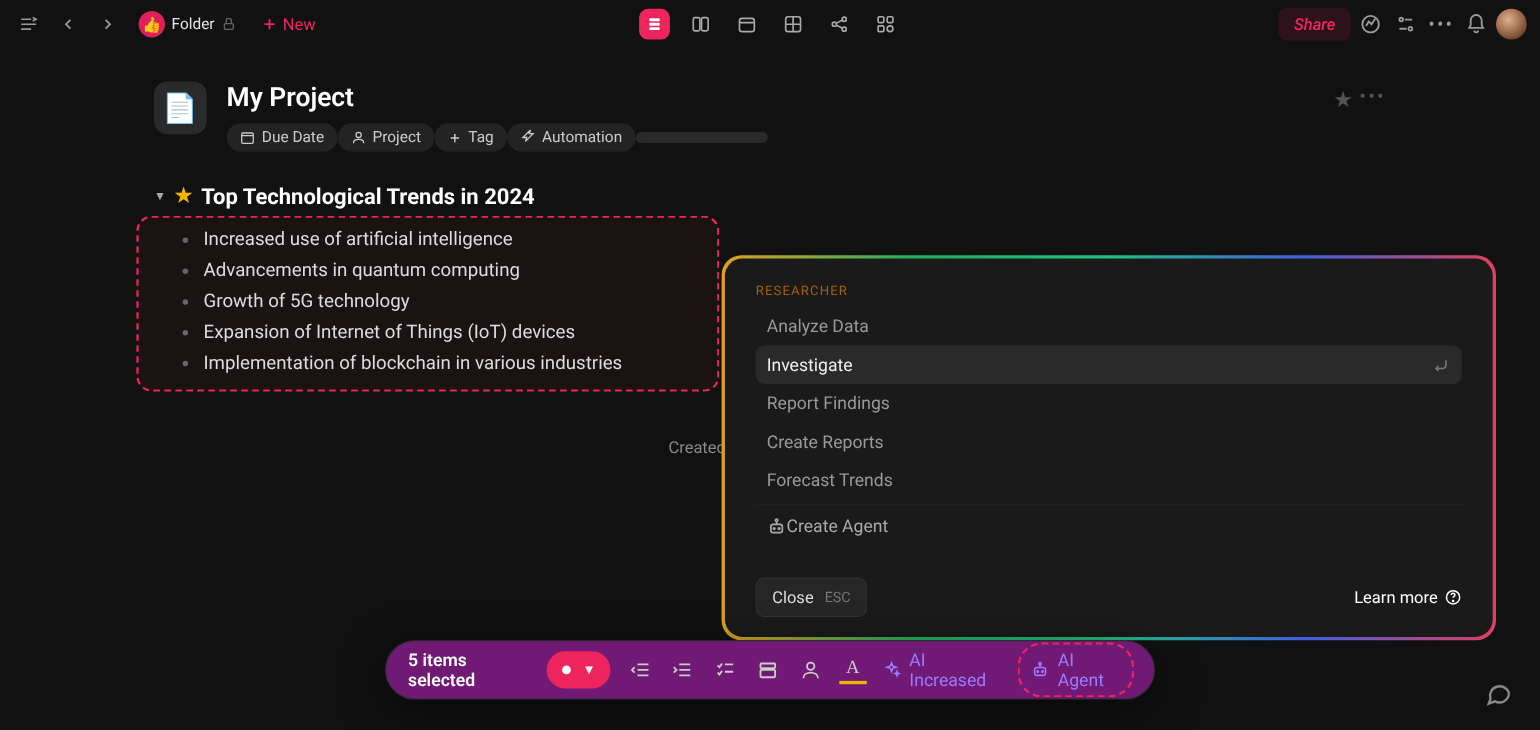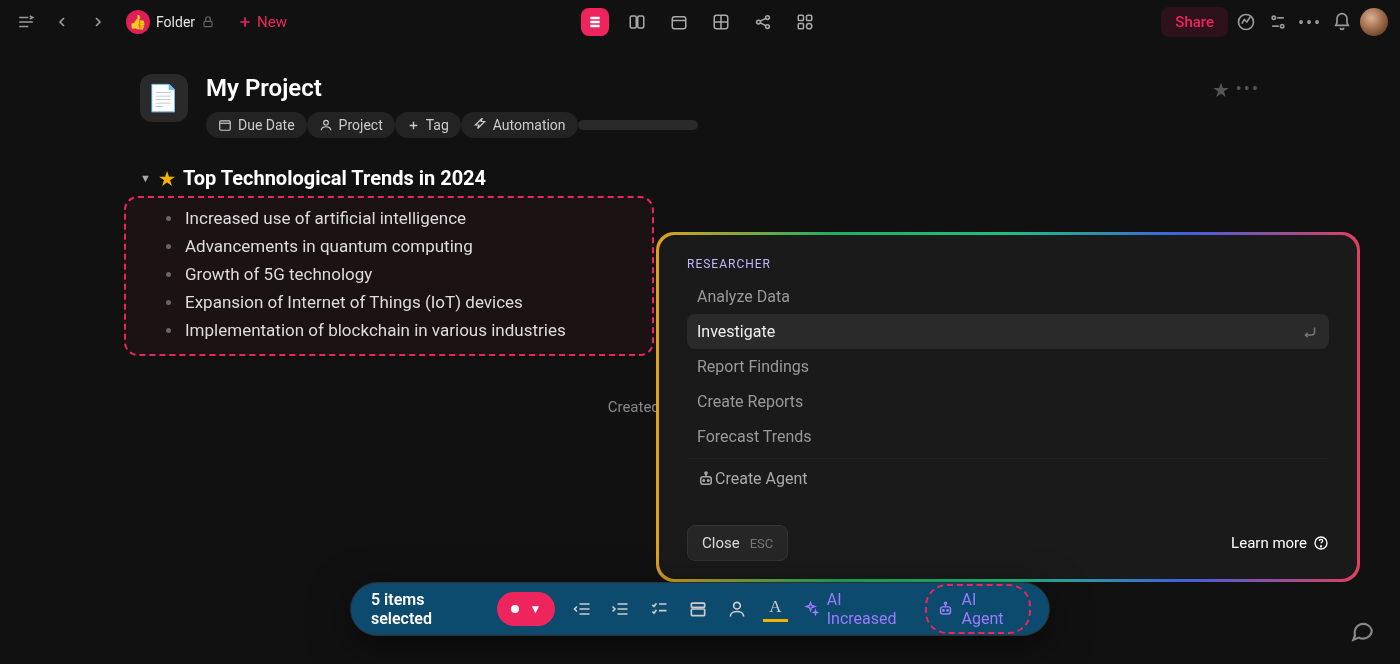--- a/index.html
+++ b/index.html
@@ -16,21 +16,21 @@
   
   .topbar {
     height: 44px;
     display: flex;
     align-items: center;
     padding: 0 12px;
     gap: 6px;
   }
   .tb-left { display:flex; align-items:center; gap:8px; }
   .tb-center { position:absolute; left:50%; transform:translateX(-50%); display:flex; align-items:center; gap:14px; }
-  .tb-right { margin-left:auto; display:flex; align-items:center; gap:4px; }
+  .tb-right { margin-left:auto; display:flex; align-items:center; gap:4px;font-style:italic; }
   .icon-btn {
     width: 28px; height: 28px;
     display:flex; align-items:center; justify-content:center;
     border-radius: 6px; color:#9a9a9a; cursor:pointer;
   }
   .folder-chip {
     display:flex; align-items:center; gap:6px;
     padding:4px 6px; border-radius:8px;
   }
   .thumbs {
@@ -107,21 +107,21 @@
     width:704px; height:350px;
     border-radius:18px;
     padding:3px;
     background: linear-gradient(90deg, #e0a020 0%, #20b060 25%, #20c080 50%, #4060e0 75%, #e04060 100%);
   }
   .popup-inner {
     width:100%; height:100%; background:#1a1a1a; border-radius:16px;
     padding:22px 28px 18px 28px;
     display:flex; flex-direction:column;
   }
-  .popup-label { font-size:12px; letter-spacing:1px; color:#c4b5fd; margin-bottom:8px; }
+  .popup-label { font-size:12px; letter-spacing:1px; color:#a16207; margin-bottom:8px; }
   .popup-item {
     padding:8px 10px; border-radius:8px; color:#999; font-size:16px;
     display:flex; align-items:center; justify-content:space-between;
     cursor:pointer;
   }
   .popup-item.selected { background:#2a2a2a; color:#eee; }
   .create-agent {
     display:flex; align-items:center;
     color:#aaa; padding:10px; font-size:16px; cursor:pointer;
     border-top:1px solid rgba(255,255,255,0.03); margin-top:4px;
@@ -132,21 +132,21 @@
   .close-btn {
     background:#262626; border:1px solid #333; padding:8px 14px;
     border-radius:8px; display:flex; gap:10px; align-items:center; color:#ddd;
     font-size:15px; cursor:pointer;
   }
   .esc { color:#777; font-size:13px;}
   .learn-more { color:#ffffff; font-size:15px; display:flex; align-items:center; gap:6px; cursor:pointer;}
   
   .float-bar {
     position:absolute; left:50%; transform:translateX(-50%);
-    bottom:28px; background:#0c4a6e; border:1px solid #2e2e2e;
+    bottom:28px; background:#701a75; border:1px solid #2e2e2e;
     border-radius:28px; height:54px;
     display:flex; align-items:center; padding:0 18px 0 20px; gap:14px;
     box-shadow: 0 10px 40px rgba(0,0,0,0.5);
   }
   .sel-count { font-weight:600; color:#fff; font-size:16px; }
   .pill-red {
     background:#ee255d; border-radius:20px; height:34px;
     display:flex; align-items:center; gap:10px; padding:0 14px; cursor:pointer;
   }
   .pill-red .rdot { width:8px; height:8px; background:#fff; border-radius:50%;}

